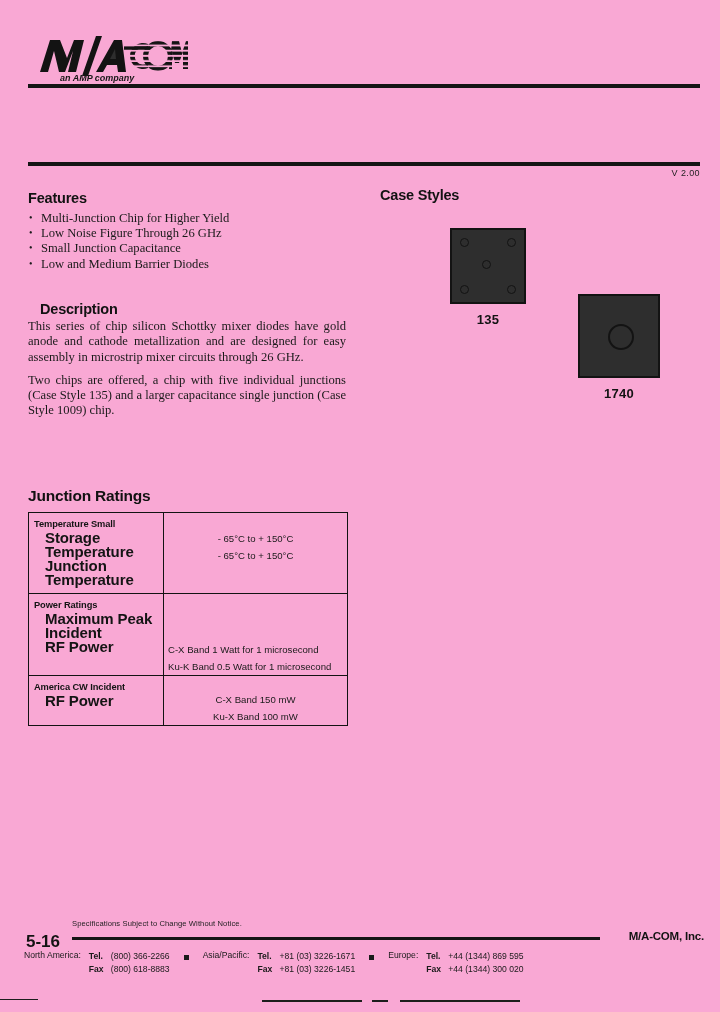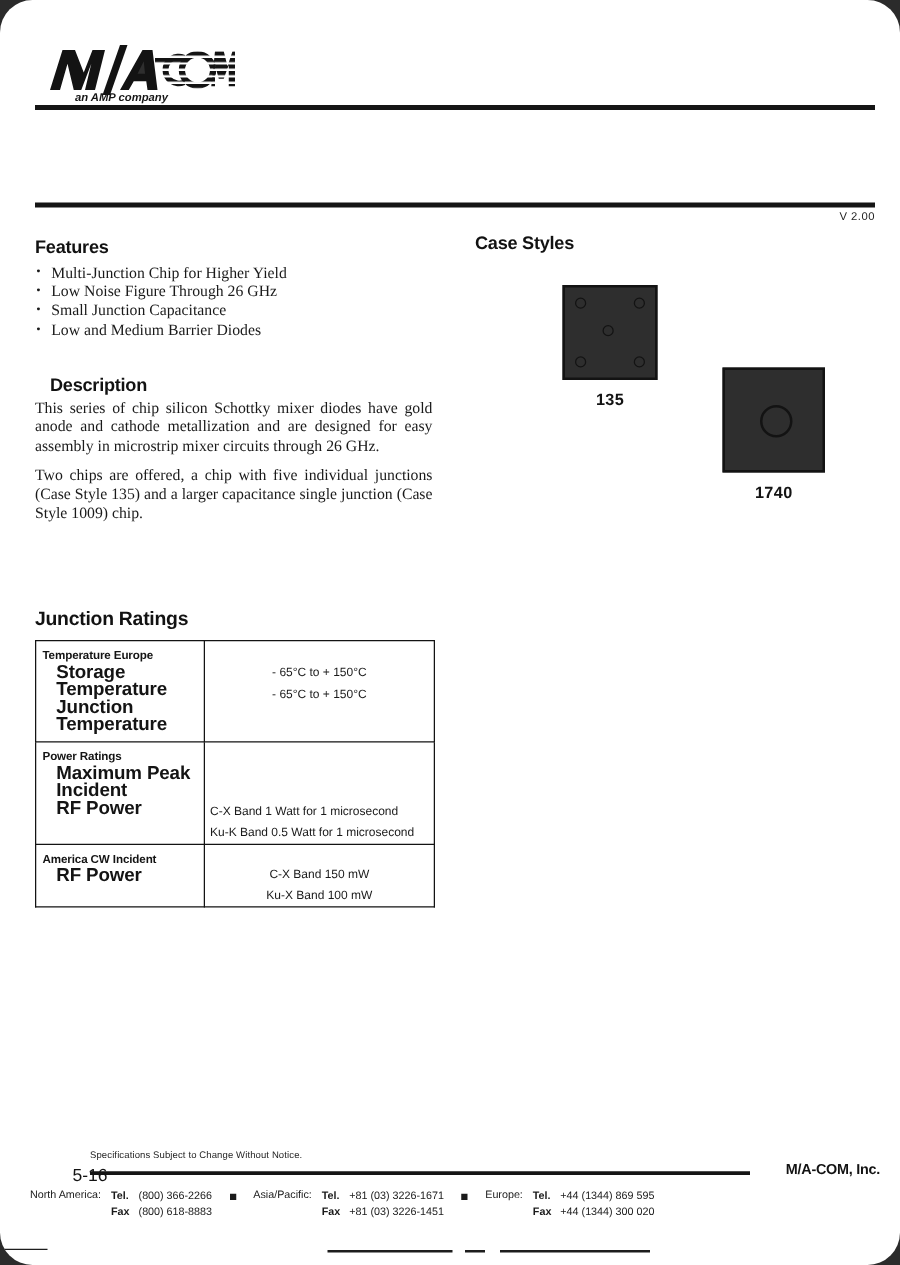--- a/index.html
+++ b/index.html
@@ -8,24 +8,23 @@
     background: #2b2b2b;
   }
   body {
     font-family: "Liberation Sans", sans-serif;
     -webkit-font-smoothing: none;
   }
   #page {
     position: relative;
     width: 720px;
     height: 1012px;
-    background: #ffffff;
+    background: #f9a8d4;
     overflow: hidden;
     color: #161616;
-    border-radius: 26px;
   }
   
   .frame-line {
     position: absolute;
     background: #1d1d1d;
   }
   .frame-bottom { left: 0px; bottom: 12px; width: 38px; height: 1px; }
   .frame-bottom2 { left: 262px; bottom: 10px; width: 100px; height: 2px; }
   .frame-bottom3 { left: 372px; bottom: 10px; width: 16px; height: 2px; }
   .frame-bottom4 { left: 400px; bottom: 10px; width: 120px; height: 2px; }
@@ -208,24 +207,23 @@
     left: 72px;
     top: 919px;
     font-size: 7.6px;
     color: #1e1e1e;
     letter-spacing: 0.1px;
   }
   #page-number {
     position: absolute;
     left: 26px;
     top: 932px;
-    font-size: 14px;
-    font-weight: normal;
+    font-size: 17px;
+    font-weight: bold;
     color: #131313;
-    margin-left: 32px;
   }
   #footer-rule {
     position: absolute;
     left: 72px;
     top: 937px;
     width: 528px;
     height: 2.5px;
     background: #151515;
   }
   #company {
@@ -334,21 +332,21 @@
     <div class="case-label">1740</div>
   </div>
 
   <div id="ratings-h" class="h-section">Junction Ratings</div>
 
   <table id="ratings-table">
     <tbody>
       <tr>
         <td class="col-l">
           <div class="cell-pad">
-            <div class="rt-head">Temperature Europe</div>
+            <div class="rt-head">Temperature Small</div>
             <div class="rt-sub">Storage Temperature</div>
             <div class="rt-sub">Junction Temperature</div>
           </div>
         </td>
         <td class="col-r">
           <div class="val-block-temp">
             <div class="rt-val">- 65°C to + 150°C</div>
             <div class="rt-val">- 65°C to + 150°C</div>
           </div>
         </td>

